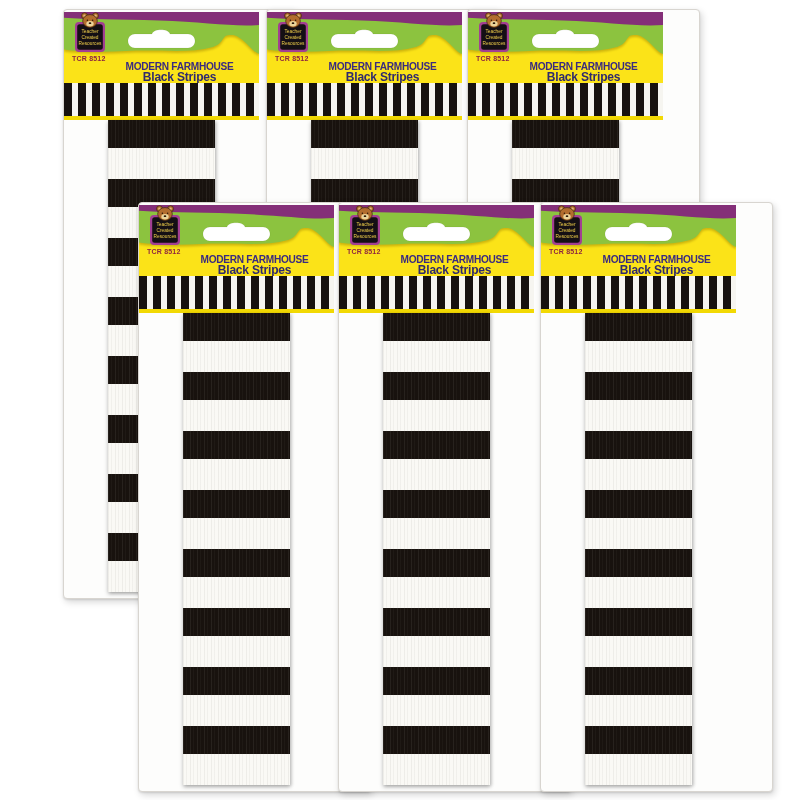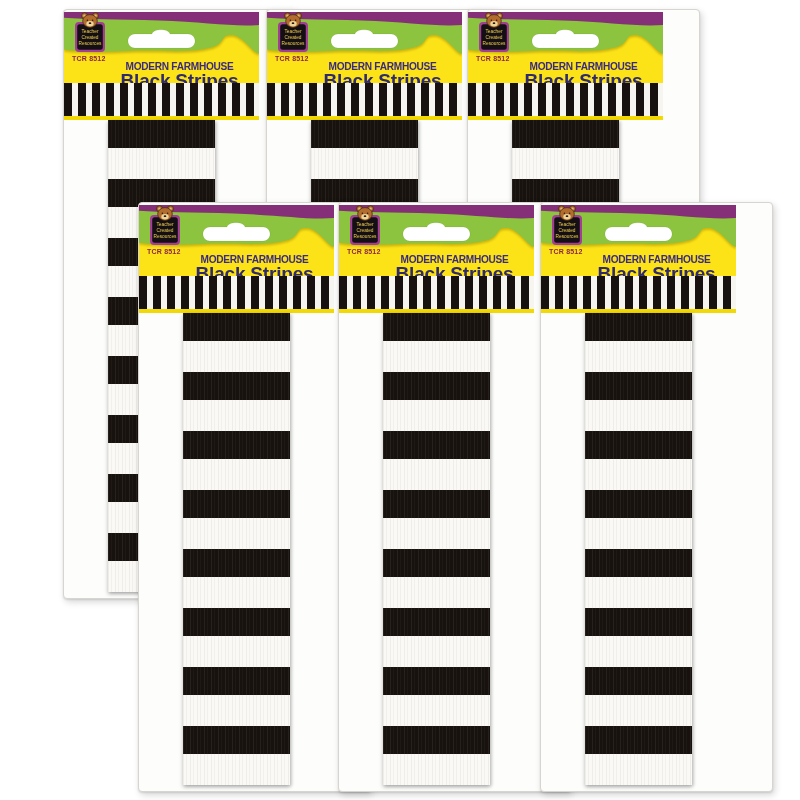--- a/index.html
+++ b/index.html
@@ -8,21 +8,21 @@
   .pkg{position:absolute;width:195px;height:588px;background:#fdfdfc;
        border:1px solid #d8d5d0;border-radius:4px;
        box-shadow:2px 3px 7px rgba(0,0,0,0.16), 0 1px 2px rgba(0,0,0,0.10);
        overflow:hidden;padding-left:36px;}
   .hdr{position:absolute;left:0;top:0;width:195px;height:110px;display:block;}
   .green-swoosh{filter:drop-shadow(0 2px 1px rgba(150,125,0,0.45));}
   .tcr{position:absolute;left:8px;top:45px;width:60px;font-size:7px;font-weight:bold;
        letter-spacing:0.2px;color:#8c2441;}
   .t1{position:absolute;left:0;right:0;top:50px;text-align:center;font-size:11px;
       font-weight:bold;color:#3a2b80;letter-spacing:-0.3px;transform:scaleX(0.92);}
-  .t2{position:absolute;left:0;right:0;top:59.5px;text-align:center;font-size:19px;
+  .t2{position:absolute;left:0;right:0;top:59.5px;text-align:center;font-size:12px;
       font-weight:bold;color:#2f2a6e;letter-spacing:-0.2px;}
   .vstripes{position:absolute;left:0;top:73px;width:195px;height:33px;
       background:repeating-linear-gradient(90deg,#17120f 0 8px,#f6f5f0 8px 14px);}
   .yline{position:absolute;left:0;top:106px;width:195px;height:3.5px;background:#f2d903;}
   .strip{position:absolute;left:44px;top:110px;width:107px;height:472px;
       background-image:
         repeating-linear-gradient(90deg, rgba(150,148,140,0.12) 0 1px, rgba(0,0,0,0) 1px 3px,
            rgba(120,118,110,0.07) 3px 4px, rgba(0,0,0,0) 4px 7px),
         repeating-linear-gradient(180deg,#18120e 0 28px,#faf9f5 28px 59px);
       box-shadow:0 2px 4px rgba(0,0,0,0.28), 2px 1px 3px rgba(0,0,0,0.12);}

